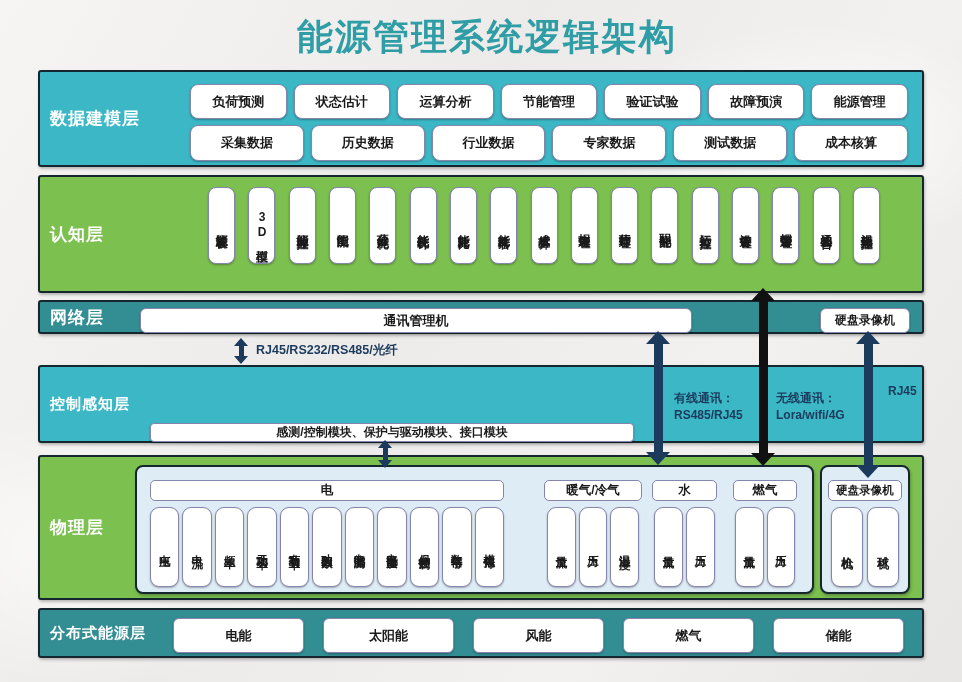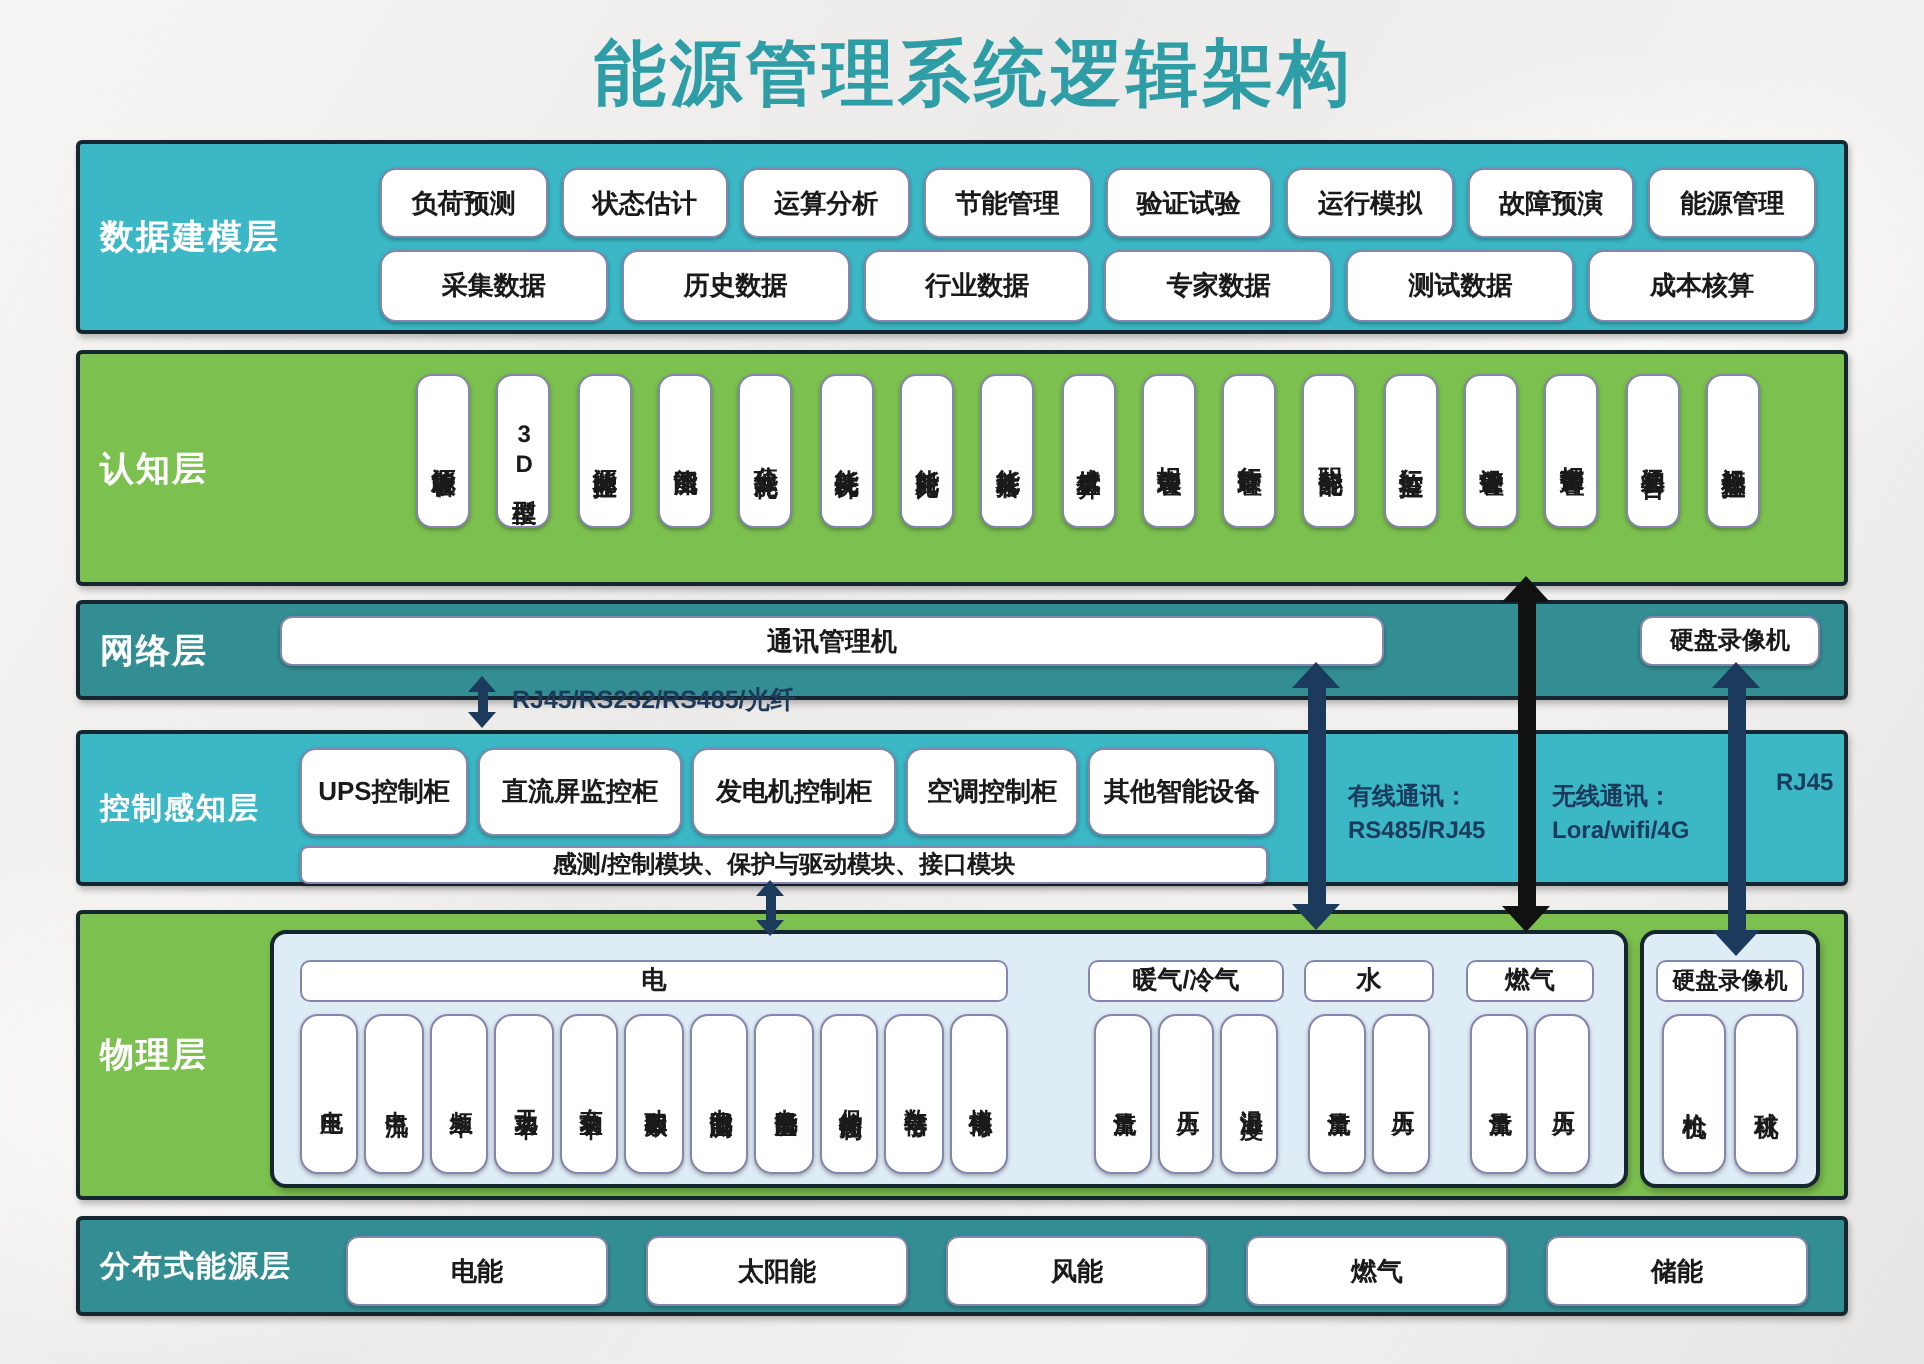--- a/index.html
+++ b/index.html
@@ -57,21 +57,21 @@
   .b1 .r2{top:53px;height:36px;}
   .b1 .row .wbox{flex:1;}
   
   .b2{top:175px;height:118px;}
   .vrow{position:absolute;left:168px;width:672px;top:10px;height:77px;
     display:flex;justify-content:space-between;}
   .vrow .vbox{width:27px;}
   .server-bar{position:absolute;left:110px;right:12px;top:87px;height:24px;
     border-radius:5px;font-weight:500;}
   
-  .b3{top:300px;height:50px;padding-left:27px;}
+  .b3{top:300px;height:34px;padding-left:27px;}
   .b3 .comm{position:absolute;left:100px;width:552px;top:6px;height:25px;border-radius:6px;}
   .b3 .dvr{position:absolute;left:780px;width:90px;top:6px;height:25px;border-radius:6px;font-size:12px;}
   
   .conn-label{position:absolute;left:256px;top:342px;font-size:12.5px;font-weight:bold;
     color:var(--navy_arrow,#1B3A5C);text-align:center;}
   
   .b4{top:365px;height:78px;}
   .cab-row{position:absolute;left:110px;width:484px;top:7px;height:44px;display:flex;gap:5px;}
   .cab-row .wbox{font-size:13px;}
   .mod-bar{position:absolute;left:110px;width:484px;top:56px;height:19px;
@@ -138,21 +138,20 @@
   <div class="title">能源管理系统逻辑架构</div>
 
   <div class="band cyan b1">
     <div class="band-label">数据建模层</div>
     <div class="row r1">
       <div class="wbox">负荷预测</div>
       <div class="wbox">状态估计</div>
       <div class="wbox">运算分析</div>
       <div class="wbox">节能管理</div>
       <div class="wbox">验证试验</div>
-      <div class="wbox">运行模拟</div>
       <div class="wbox">故障预演</div>
       <div class="wbox">能源管理</div>
     </div>
     <div class="row r2">
       <div class="wbox">采集数据</div>
       <div class="wbox">历史数据</div>
       <div class="wbox">行业数据</div>
       <div class="wbox">专家数据</div>
       <div class="wbox">测试数据</div>
       <div class="wbox">成本核算</div>
@@ -185,27 +184,20 @@
   <div class="band teal b3">
     <div class="band-label">网络层</div>
     <div class="wbox comm">通讯管理机</div>
     <div class="wbox dvr">硬盘录像机</div>
   </div>
 
   <div class="conn-label">RJ45/RS232/RS485/光纤</div>
 
   <div class="band cyan b4">
     <div class="band-label small">控制感知层</div>
-    <div class="cab-row">
-      <div class="wbox" style="flex:0 0 84px">UPS控制柜</div>
-      <div class="wbox" style="flex:0 0 102px">直流屏监控柜</div>
-      <div class="wbox" style="flex:0 0 102px">发电机控制柜</div>
-      <div class="wbox" style="flex:0 0 86px">空调控制柜</div>
-      <div class="wbox" style="flex:0 0 94px">其他智能设备</div>
-    </div>
     <div class="wbox mod-bar">感测/控制模块、保护与驱动模块、接口模块</div>
     <div class="comm-note note-wired">
       <div>有线通讯：</div>
       <div>RS485/RJ45</div>
     </div>
     <div class="comm-note note-wireless">
       <div>无线通讯：</div>
       <div>Lora/wifi/4G</div>
     </div>
     <div class="comm-note note-rj45">RJ45</div>

